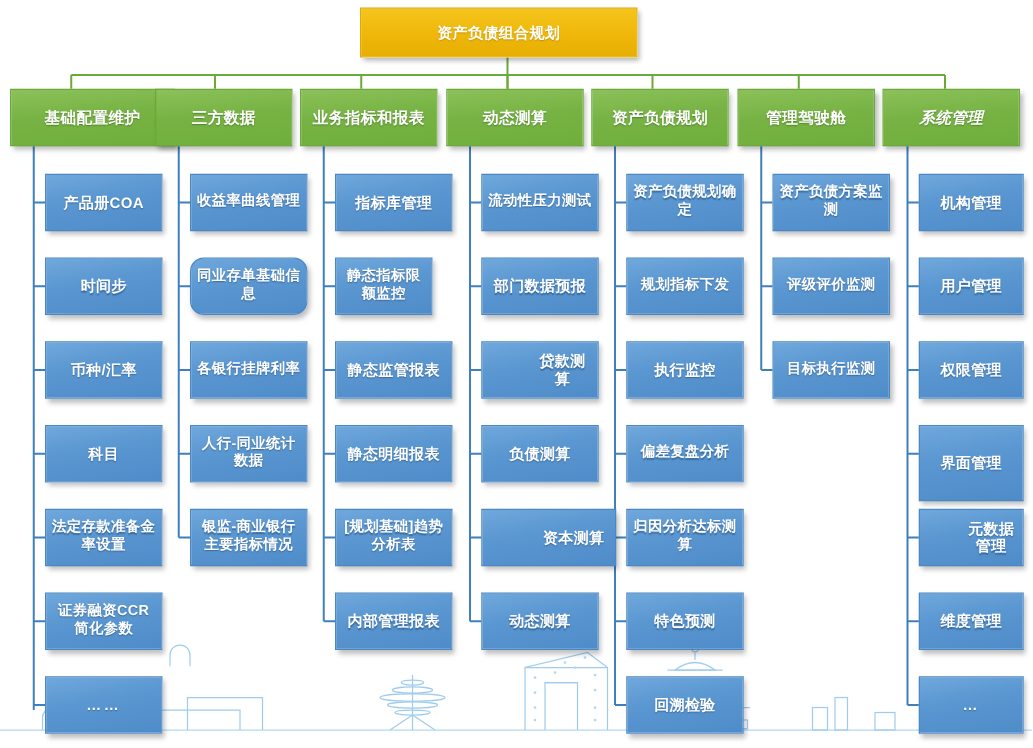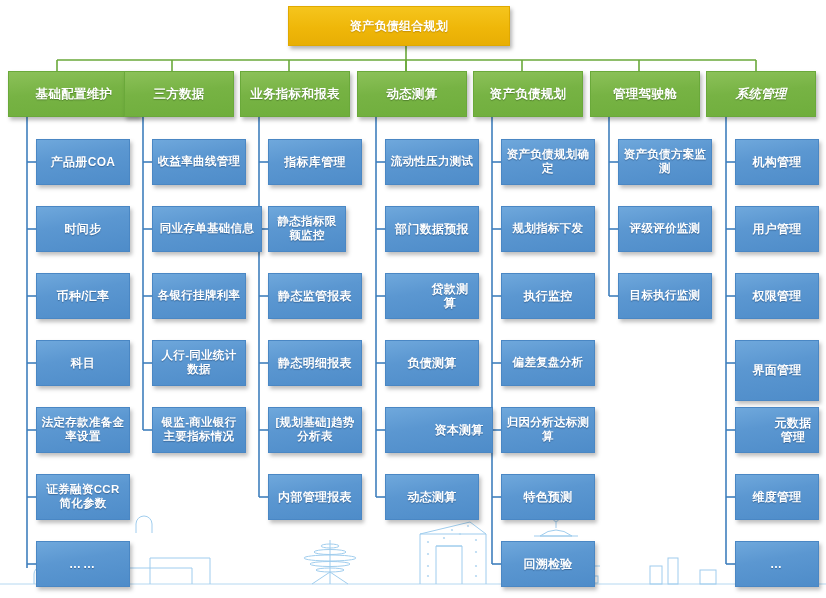--- a/index.html
+++ b/index.html
@@ -215,21 +215,21 @@
 
   <div class="node leaf" style="left:36px;top:139px;width:94px;height:46px;">产品册COA</div>
   <div class="node leaf" style="left:36px;top:206px;width:94px;height:46px;">时间步</div>
   <div class="node leaf" style="left:36px;top:273px;width:94px;height:46px;">币种/汇率</div>
   <div class="node leaf" style="left:36px;top:340px;width:94px;height:46px;">科目</div>
   <div class="node leaf small" style="left:36px;top:407px;width:94px;height:46px;">法定存款准备金率设置</div>
   <div class="node leaf small" style="left:36px;top:474px;width:94px;height:46px;">证券融资CCR简化参数</div>
   <div class="node leaf dots" style="left:36px;top:541px;width:94px;height:46px;">……</div>
 
   <div class="node leaf small" style="left:152px;top:139px;width:94px;height:46px;">收益率曲线管理</div>
-  <div class="node leaf small" style="left:152px;top:206px;width:110px;height:46px;">同业存单基础信息</div>
+  <div class="node leaf small" style="left:152px;top:206px;width:94px;height:46px;border-radius:11px;">同业存单基础信息</div>
   <div class="node leaf small" style="left:152px;top:273px;width:94px;height:46px;">各银行挂牌利率</div>
   <div class="node leaf small" style="left:152px;top:340px;width:94px;height:46px;">人行-同业统计数据</div>
   <div class="node leaf small" style="left:152px;top:407px;width:94px;height:46px;">银监-商业银行主要指标情况</div>
 
   <div class="node leaf" style="left:268px;top:139px;width:94px;height:46px;">指标库管理</div>
   <div class="node leaf small" style="left:268px;top:206px;width:78px;height:46px;">静态指标限额监控</div>
   <div class="node leaf" style="left:268px;top:273px;width:94px;height:46px;">静态监管报表</div>
   <div class="node leaf" style="left:268px;top:340px;width:94px;height:46px;">静态明细报表</div>
   <div class="node leaf small" style="left:268px;top:407px;width:94px;height:46px;">[规划基础]趋势分析表</div>
   <div class="node leaf" style="left:268px;top:474px;width:94px;height:46px;">内部管理报表</div>

